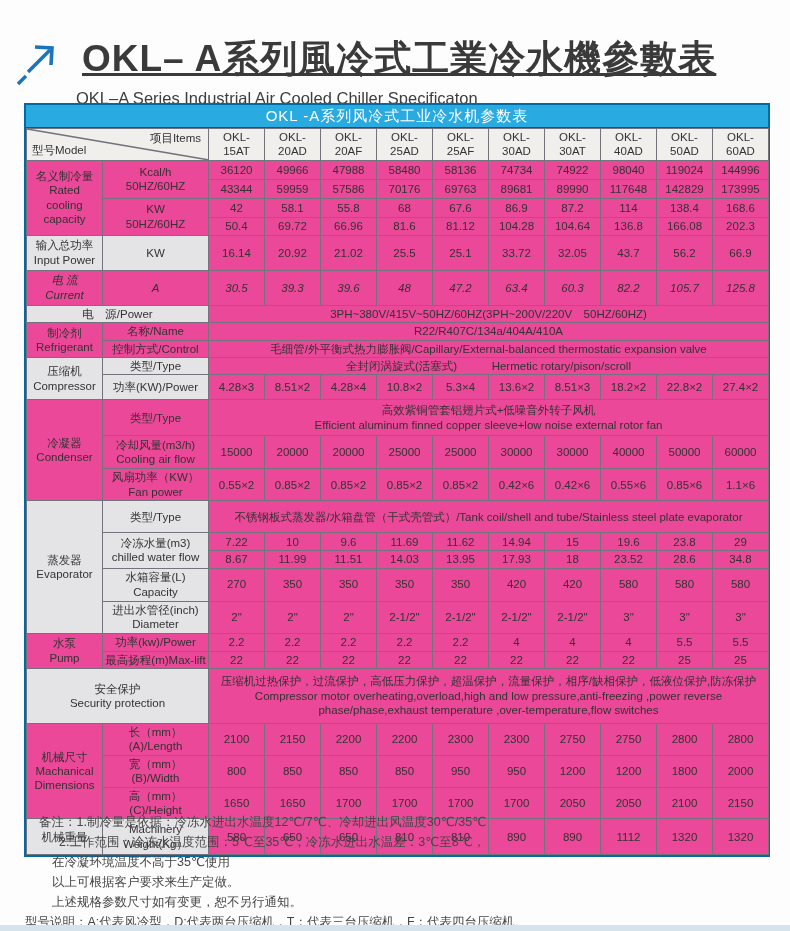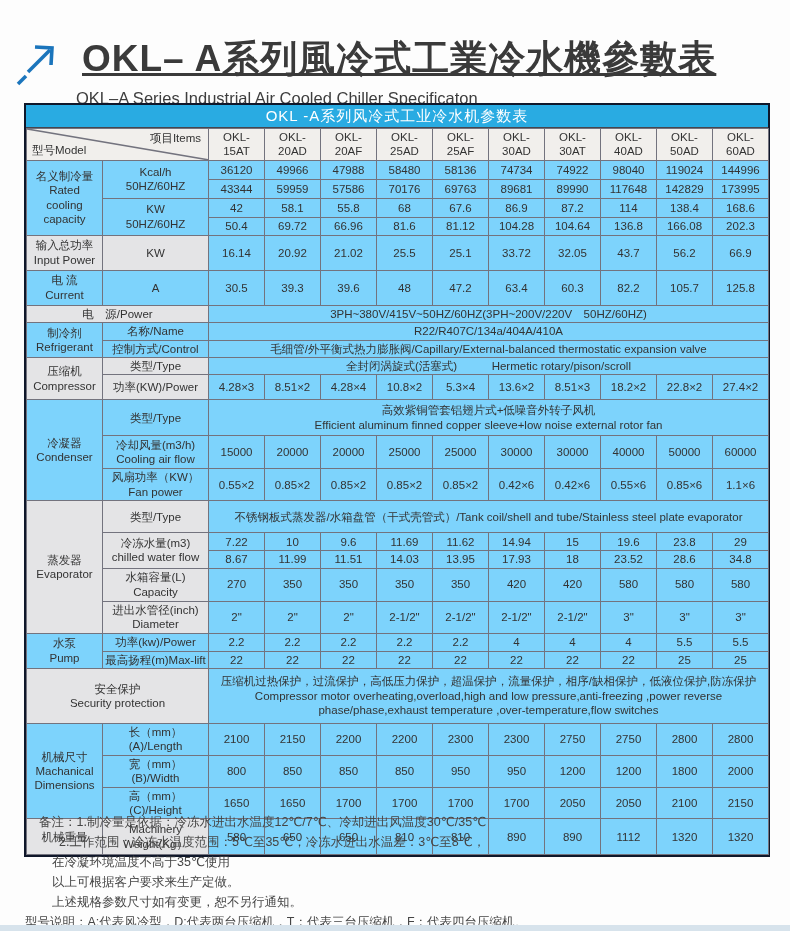--- a/index.html
+++ b/index.html
@@ -16,22 +16,22 @@
   
   .title-block{position:absolute;left:14px;top:30px;display:flex;align-items:flex-start;}
   .logo{width:52px;height:52px;margin-top:4px;flex:0 0 auto;}
   .titles{margin-left:8px;}
   .title-zh{font-size:37px;font-weight:700;letter-spacing:1px;line-height:1.15;color:#3a3a3a;margin:8px;text-decoration:underline;}
   .title-en{font-size:16.5px;font-weight:400;color:#3d3d3d;margin:2px 0 0 2px;}
 
   
   .table-wrap{
     position:absolute;left:24px;top:103px;width:742px;
-    border:2px solid #0f172a;
-    background:#7dd3fc;
+    border:2px solid #0369a1;
+    background:#ec4899;
   }
   .caption-bar{
     height:22px;line-height:22px;text-align:center;
     color:#fff;font-size:15px;font-weight:500;letter-spacing:1px;
     border-bottom:1px solid #46464f;
   }
   table.spec{border-collapse:collapse;table-layout:fixed;width:100%;}
   table.spec td{
     border:1px solid #73737e;
     padding:1px 2px;
@@ -182,21 +182,21 @@
             <td>20.92</td>
             <td>21.02</td>
             <td>25.5</td>
             <td>25.1</td>
             <td>33.72</td>
             <td>32.05</td>
             <td>43.7</td>
             <td>56.2</td>
             <td>66.9</td>
           </tr>
-          <tr style="height: 35px;">
+          <tr style="height: 35px; font-style: italic;">
             <td class="group-label multiline" rowspan="1">电 流
 Current</td>
             <td class="item-label multiline">A</td>
             <td>30.5</td>
             <td>39.3</td>
             <td>39.6</td>
             <td>48</td>
             <td>47.2</td>
             <td>63.4</td>
             <td>60.3</td>

